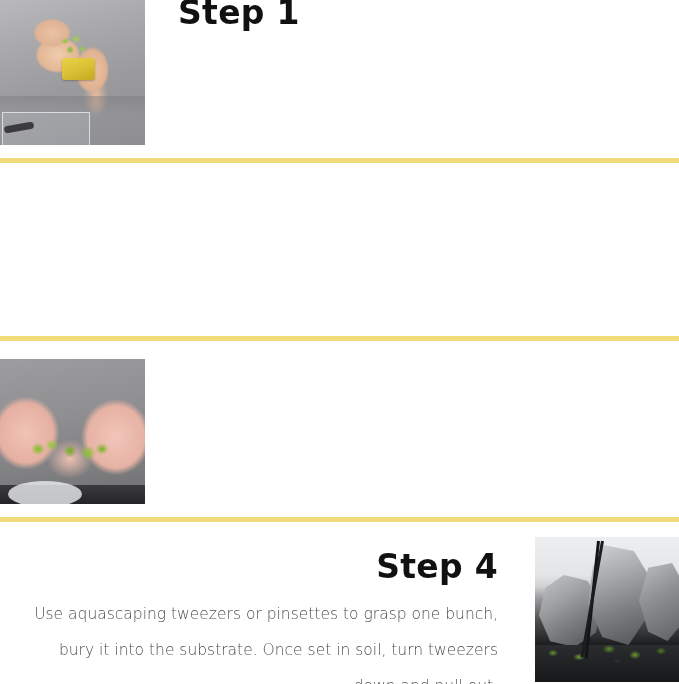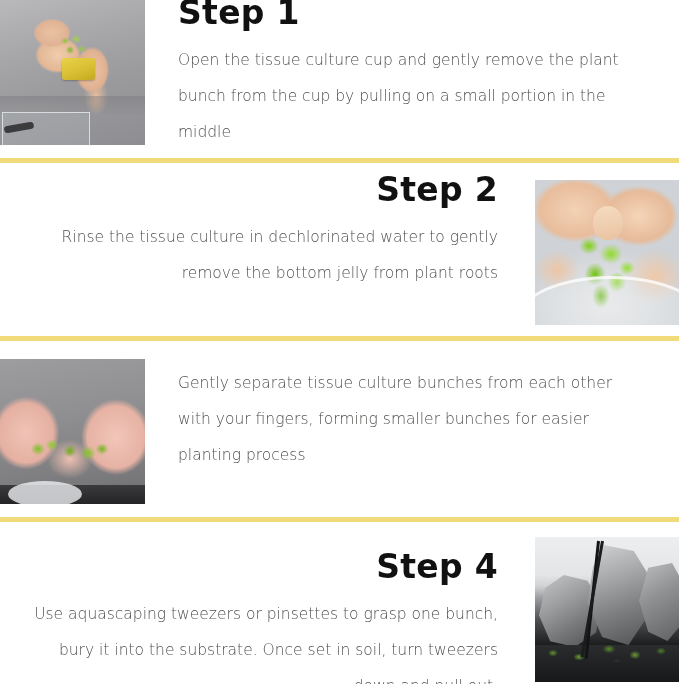--- a/index.html
+++ b/index.html
@@ -299,52 +299,37 @@
       <div class="ph-canvas ph1">
         <div class="shirtfold"></div>
         <div class="plant"></div>
         <div class="cup"></div>
         <div class="tank"></div>
         <div class="hose"></div>
       </div>
     </div>
     <div class="step-text">
       <h2 class="step-heading">Step 1</h2>
-      <p class="step-body">Open the tissue culture cup and gently remove the plant bunch from the cup by pulling on a small portion in the middle</p>
     </div>
   </section>
 
   <div class="divider" id="divider-1"></div>
 
-  <section class="step-row" id="row-2">
-    <div class="step-photo">
-      <div class="ph-canvas ph2">
-        <div class="greens"></div>
-        <div class="thumb"></div>
-        <div class="bowlrim"></div>
-      </div>
-    </div>
-    <div class="step-text">
-      <h2 class="step-heading">Step 2</h2>
-      <p class="step-body">Rinse the tissue culture in dechlorinated water to gently remove the bottom jelly from plant roots</p>
-    </div>
-  </section>
 
   <div class="divider" id="divider-2"></div>
 
   <section class="step-row" id="row-3">
     <div class="step-photo">
       <div class="ph-canvas ph3">
         <div class="table"></div>
         <div class="dish"></div>
         <div class="greens"></div>
       </div>
     </div>
     <div class="step-text">
-      <p class="step-body">Gently separate tissue culture bunches from each other with your fingers, forming smaller bunches for easier planting process</p>
     </div>
   </section>
 
   <div class="divider" id="divider-3"></div>
 
   <section class="step-row" id="row-4">
     <div class="step-photo">
       <div class="ph-canvas ph4">
         <div class="rock-a"></div>
         <div class="rock-b"></div>

